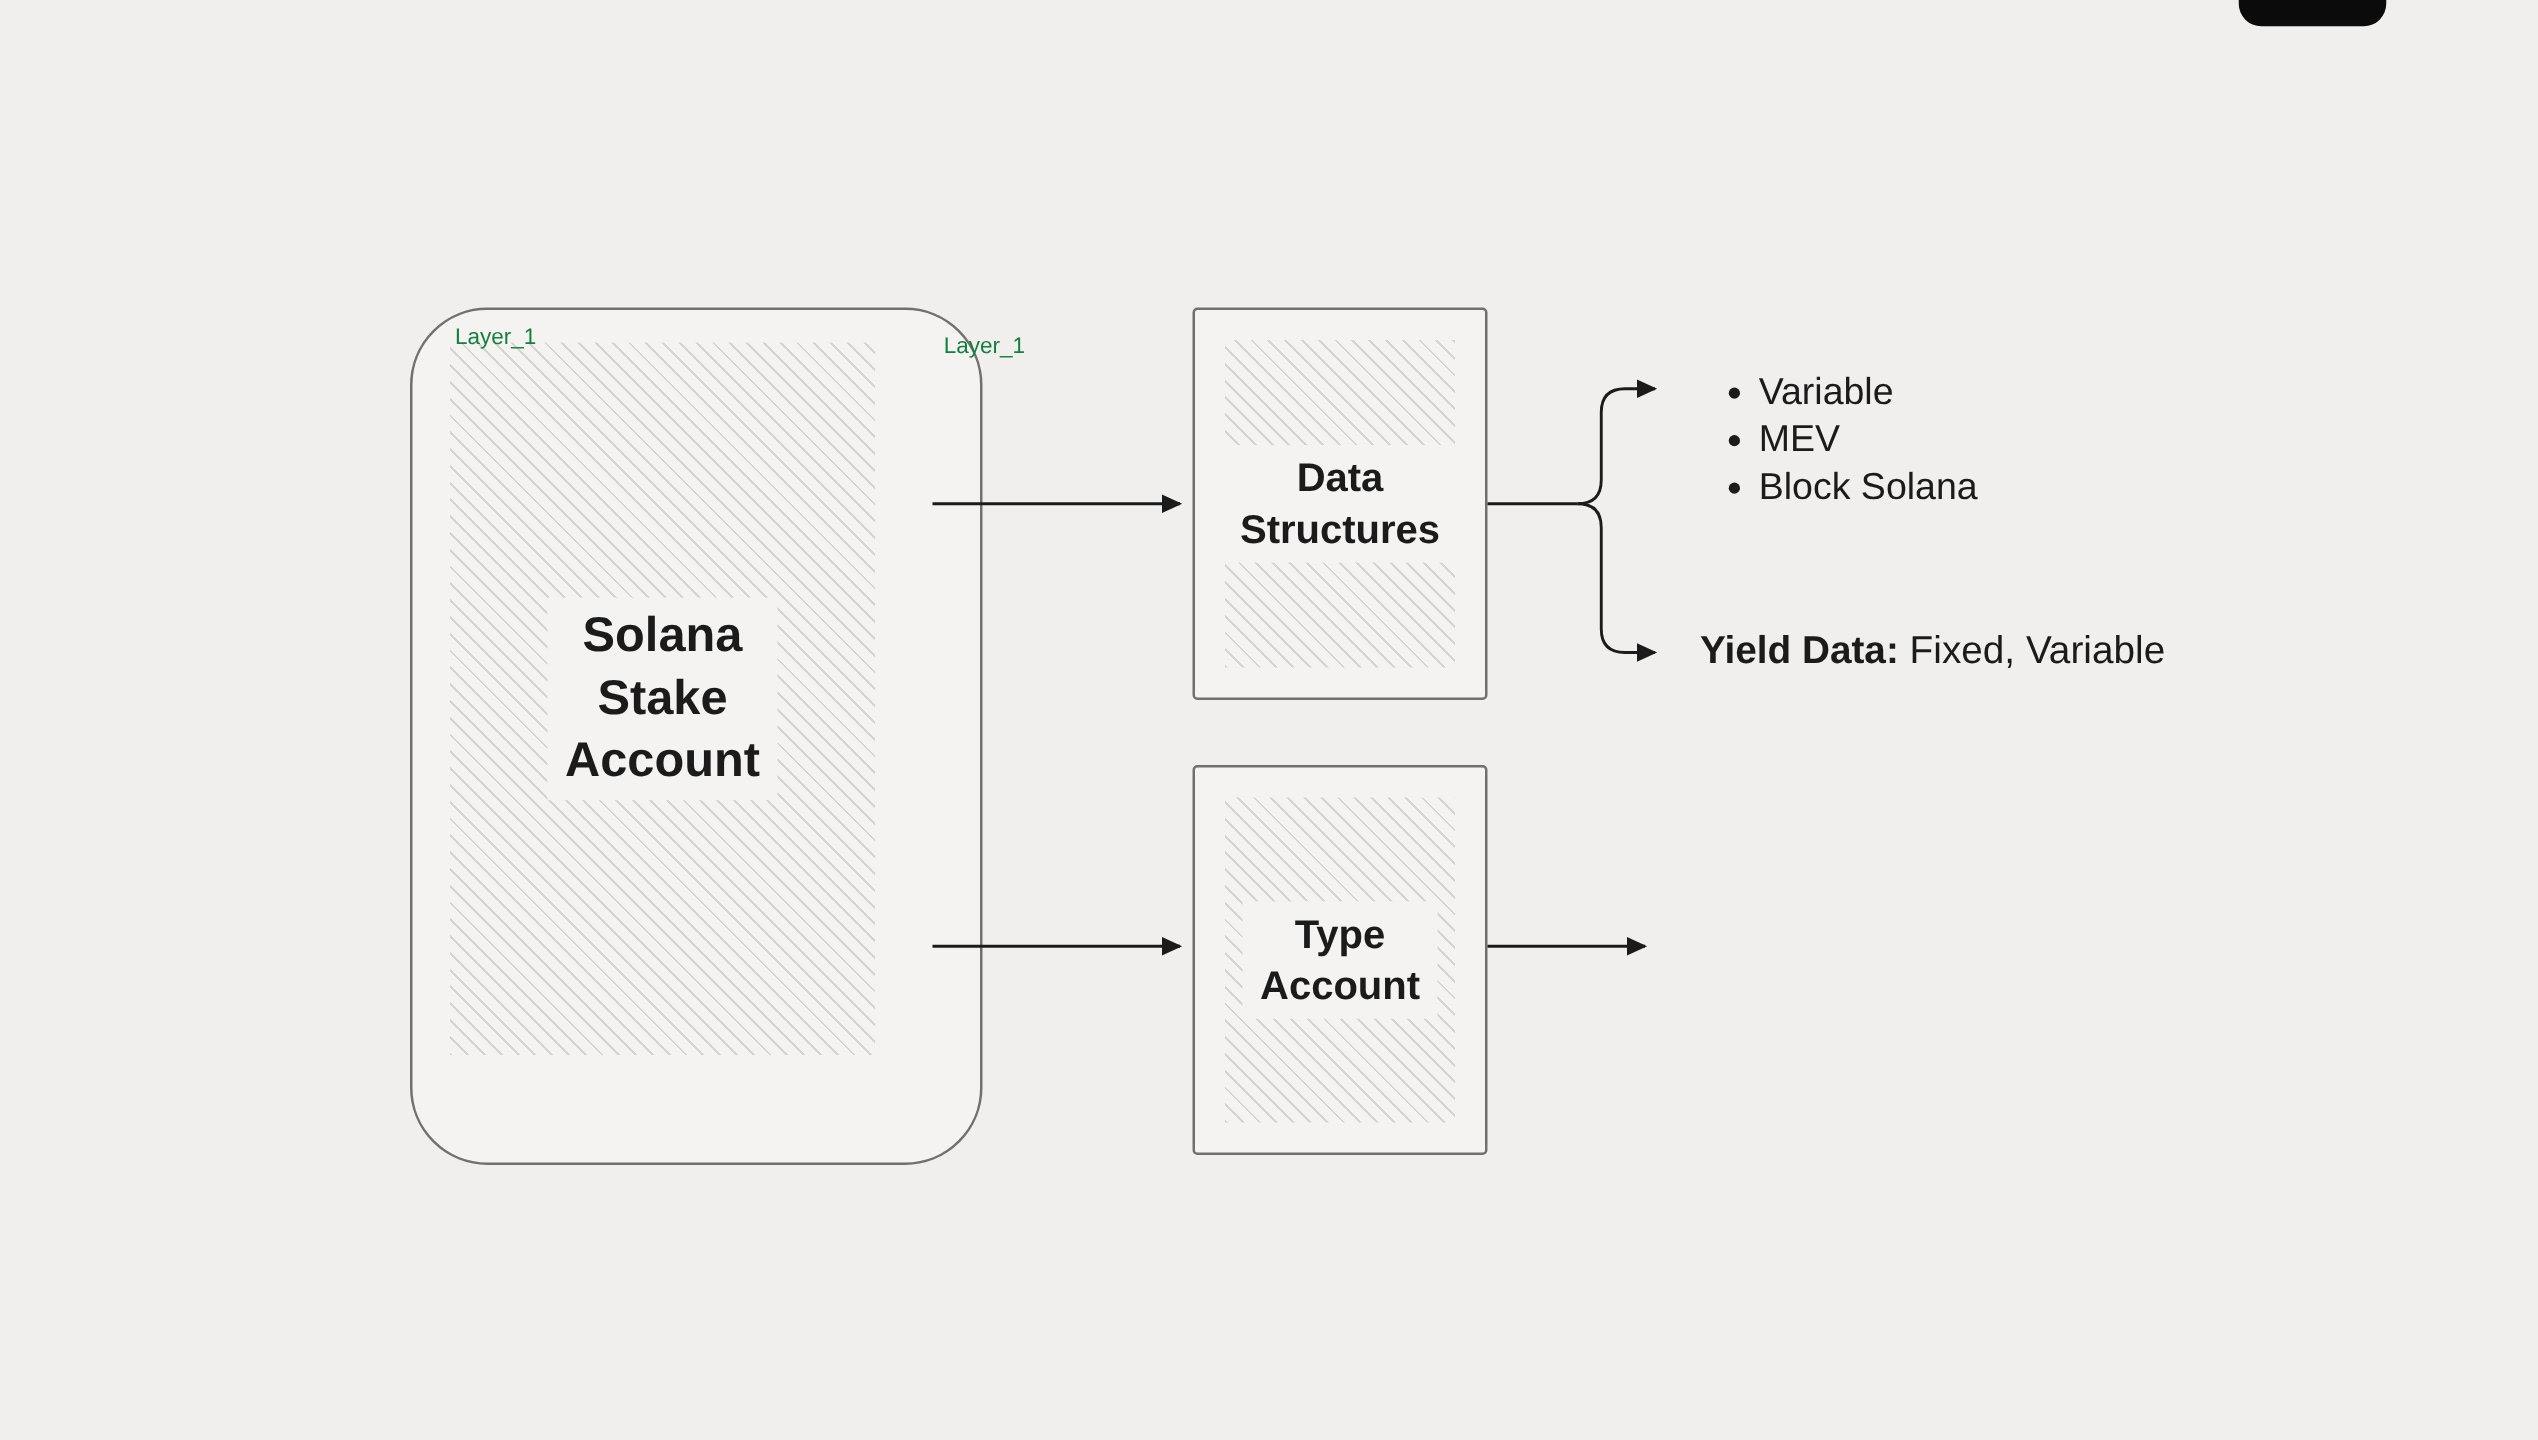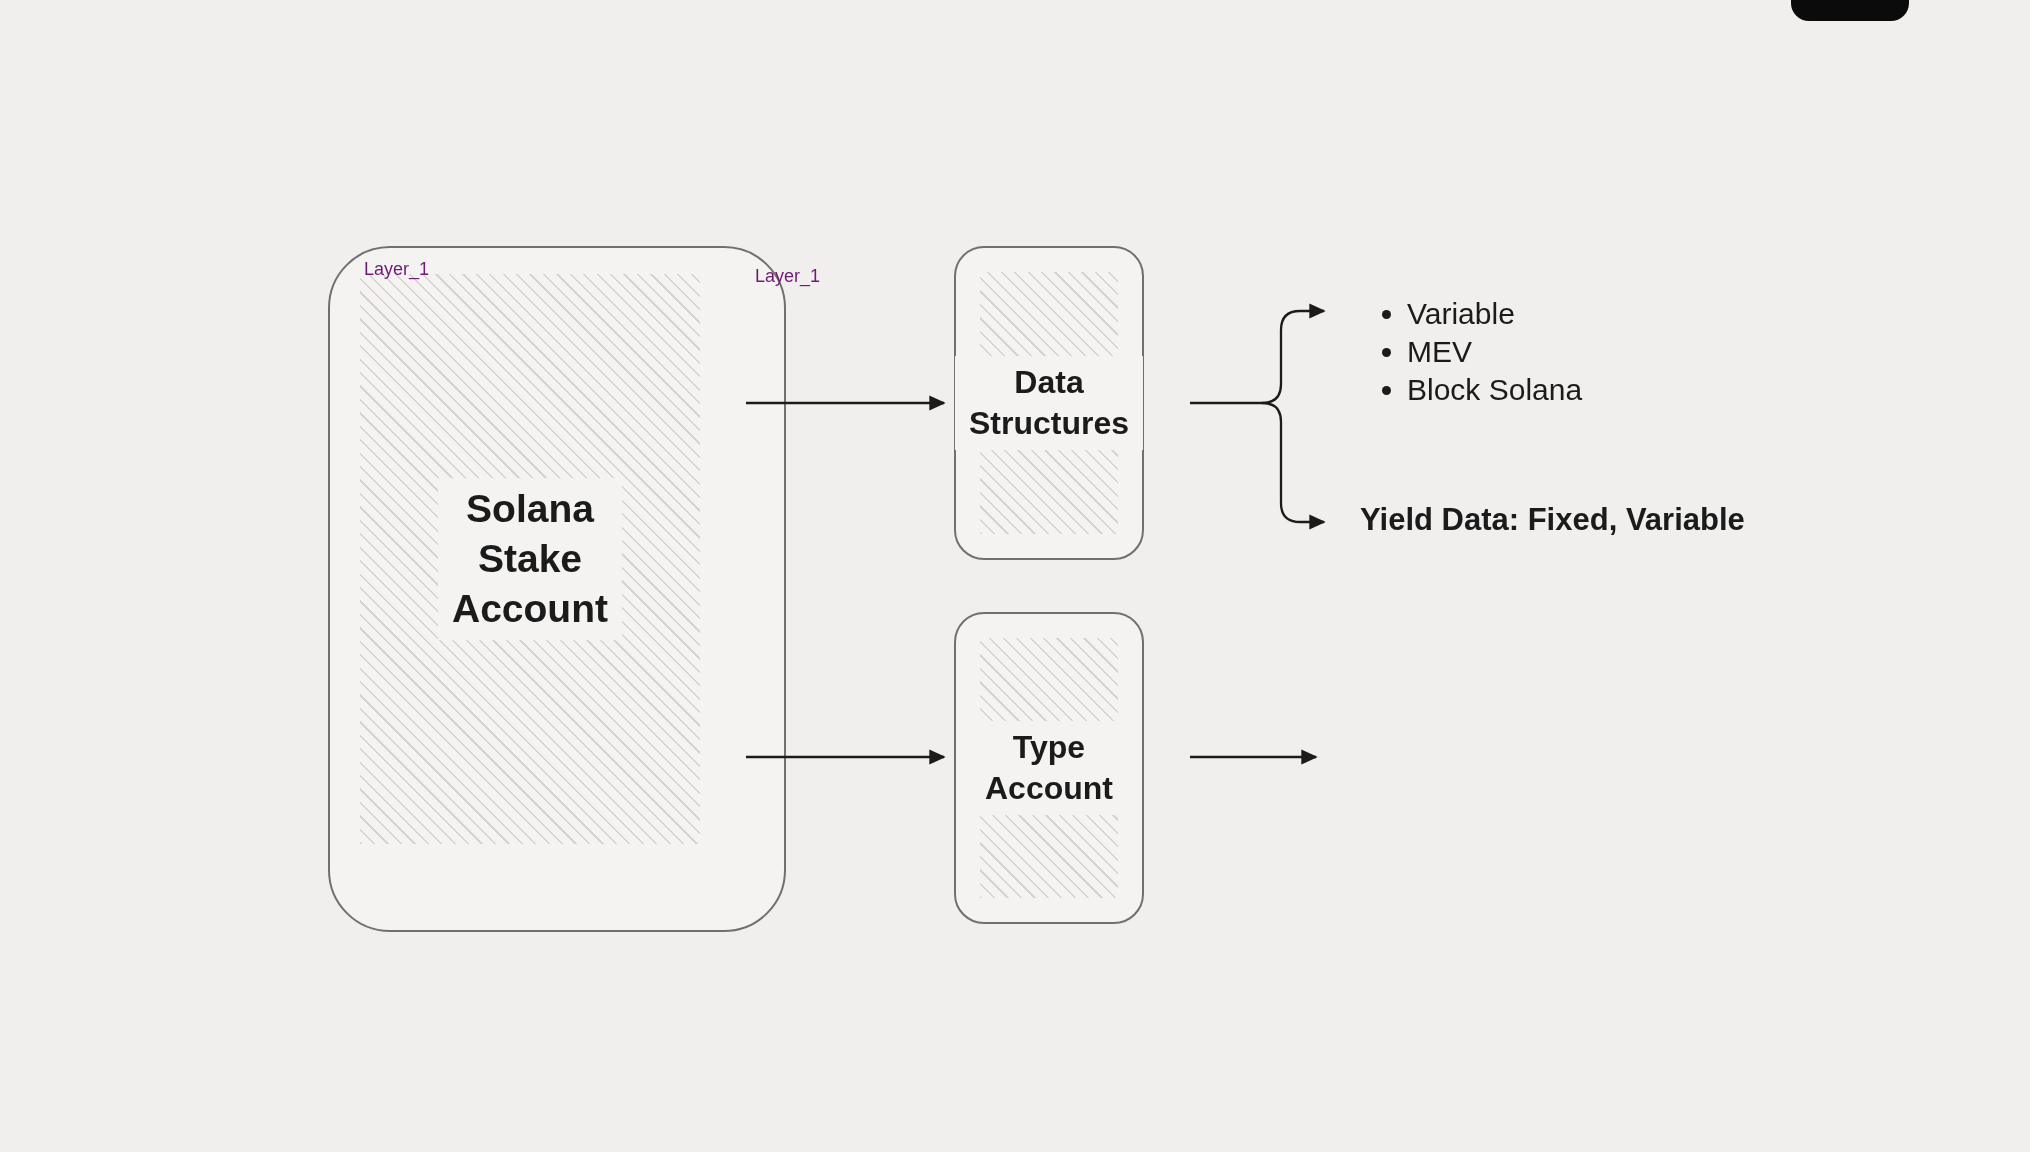--- a/index.html
+++ b/index.html
@@ -20,21 +20,21 @@
   }
   .canvas{position:relative;width:2030px;height:1152px;}
 
   
   .box{
     position:absolute;
     background:var(--box-fill);
     border:2.5px solid var(--box-border);
   }
   .box-big{left:328px;top:246px;width:458px;height:686px;border-radius:62px;}
-  .box-small{width:190px;border-radius:30px;padding-left:48px;}
+  .box-small{width:236px;border-radius:4px;padding-left:48px;}
   .box-data{left:954px;top:246px;height:314px;}
   .box-token{left:954px;top:612px;height:312px;}
 
   .hatch{
     position:absolute;
     background-image:repeating-linear-gradient(45deg,
       var(--hatch-line) 0px, var(--hatch-line) 1.6px,
       transparent 1.6px, transparent 9.5px);
   }
   .box-big .hatch{left:30px;top:26px;right:84px;bottom:86px;}
@@ -45,41 +45,41 @@
     transform:translate(-50%,-50%);
     background:var(--box-fill);
     padding:6px 14px;
     font-weight:700;font-size:39px;line-height:1.28;
     text-align:center;white-space:pre-line;
   }
   .box-small .label{font-size:32px;}
 
   .layer-label{
     position:absolute;
-    font-size:18px;color:#701a75;font-weight:400;
+    font-size:18px;color:#15803d;font-weight:400;
     white-space:nowrap;
   }
   .layer-label-1{left:34px;top:11px;}
   .layer-label-2{left:755px;top:266px;}
 
   
   .arrows{position:absolute;left:0;top:0;z-index:5;pointer-events:none;}
 
   
   .anno{position:absolute;font-size:31px;}
   .bold{font-weight:700;}
   .commissions{left:1360px;top:291px;}
   .anno-title{font-weight:700;line-height:40px;}
   .anno-list{
     margin:4px 0 0;padding-left:47px;
     font-size:30px;line-height:38px;font-weight:400;
     list-style:disc;
   }
   .yield{left:1360px;top:502px;}
-  .yield .val{font-weight:700;}
+  .yield .val{font-weight:400;}
   .spl{left:1362px;top:741px;font-weight:700;}
 
   
   .corner-shape{
     position:absolute;left:1791px;top:-26px;width:118px;height:47px;
     background:#0b0b0b;border-radius:18px;
   }
 </style>
 </head>
 <body>

